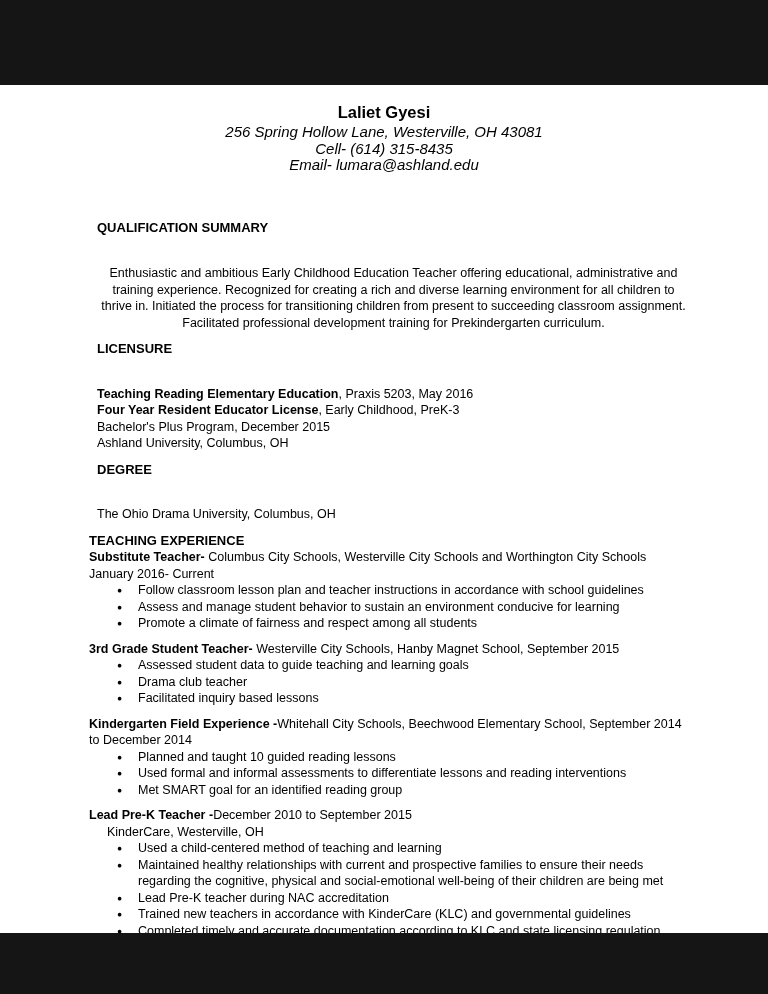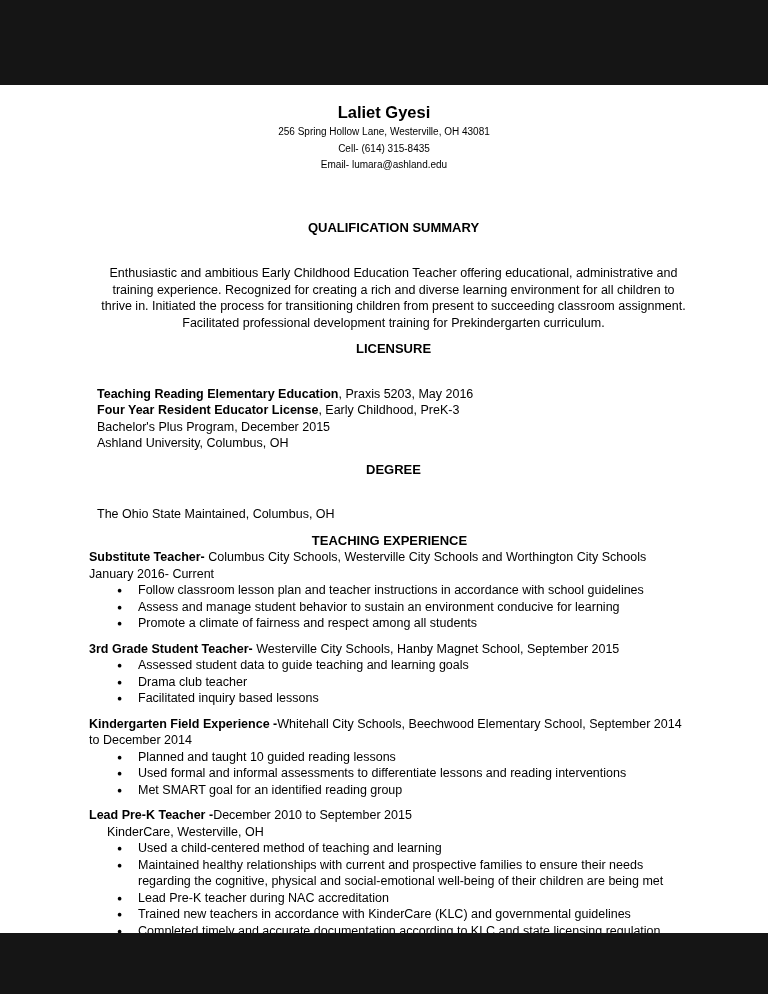--- a/index.html
+++ b/index.html
@@ -40,32 +40,32 @@
     text-align: center;
     padding-top: 17px;
   }
   .doc-header .name {
     font-size: 16.5px;
     font-weight: bold;
     line-height: 20px;
     margin-bottom: 2px;
   }
   .doc-header .hline {
-    font-size: 10px;
-    line-height: 16.5px;
+    font-size: 15px;
+    line-height: 16.5px;
+    font-style: italic;
   }
   .content {
     padding: 0 78px 0 97px;
   }
   .sec-heading {
     font-size: 13px;
     font-weight: bold;
     line-height: 16.5px;
     margin: 10px 0 0 0;
-    text-align: center;
   }
   .sec-heading.first { margin-top: 46px; }
   .para {
     margin: 29px 0 0 0;
     text-align: center;
   }
   .sec-body {
     margin-top: 28px;
   }
   .line { }
@@ -114,21 +114,21 @@
       <h2 class="sec-heading">LICENSURE</h2>
       <div class="sec-body">
         <div class="line"><span class="b">Teaching Reading Elementary Education</span><span>, Praxis 5203, May 2016</span></div>
         <div class="line"><span class="b">Four Year Resident Educator License</span><span>, Early Childhood, PreK-3</span></div>
         <div class="line"><span class="b"></span><span>Bachelor's Plus Program, December 2015</span></div>
         <div class="line"><span class="b"></span><span>Ashland University, Columbus, OH</span></div>
       </div>
 
       <h2 class="sec-heading">DEGREE</h2>
       <div class="sec-body">
-        <div class="line"><span class="b"></span><span>The Ohio State Maintained, Columbus, OH</span></div>
+        <div class="line"><span class="b"></span><span>The Ohio Drama University, Columbus, OH</span></div>
       </div>
 
       <section class="experience">
         <h2 class="sec-heading">TEACHING EXPERIENCE</h2>
 
         <div class="job first-job">
           <div class="line"><span class="b">Substitute Teacher-</span><span> Columbus City Schools, Westerville City Schools and Worthington City Schools</span></div>
           <div class="line">January 2016- Current</div>
           <div class="bullets">
             <div class="bullet">

